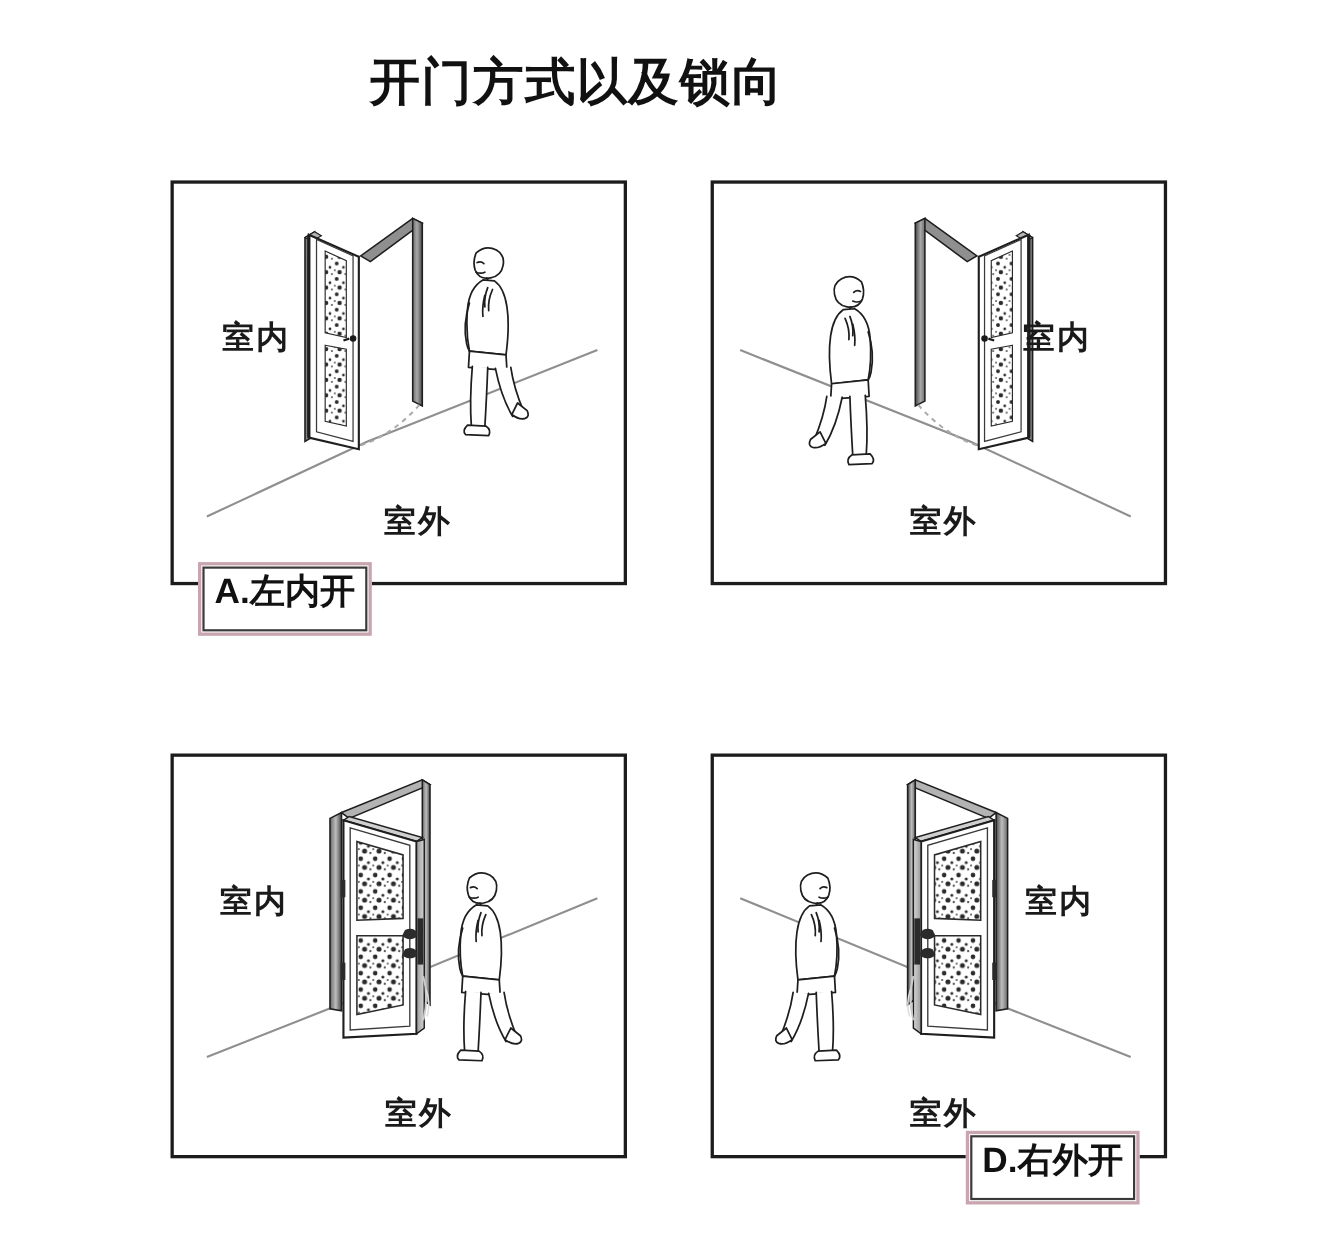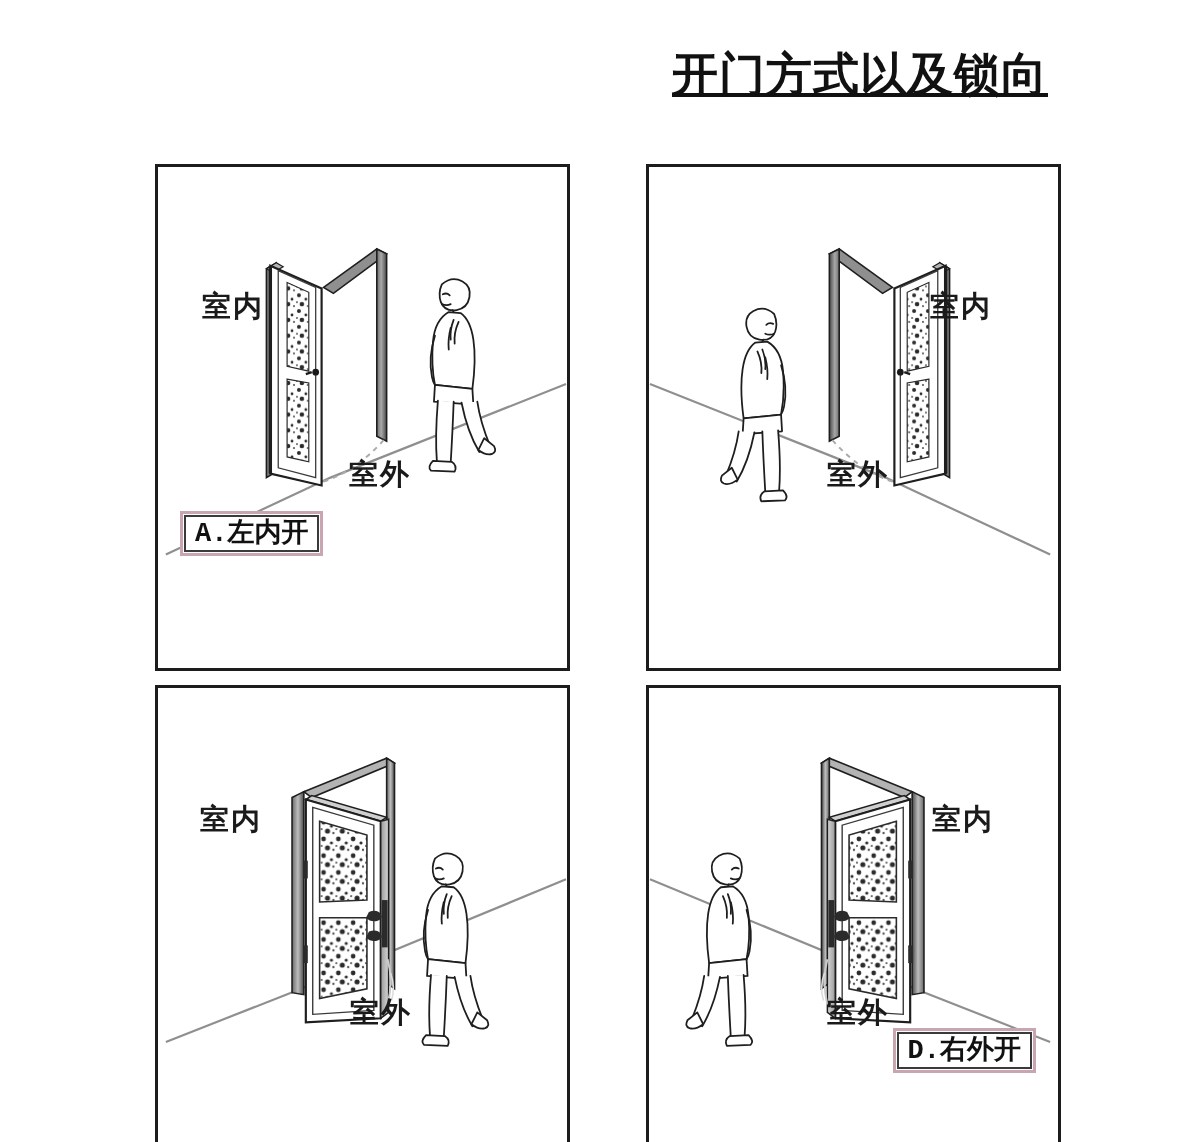--- a/index.html
+++ b/index.html
@@ -14,41 +14,40 @@
     font-family: "DejaVu Sans", "Liberation Sans", sans-serif;
     overflow: hidden;
   }
 
   
   .page-title {
     position: absolute;
     top: 44px;
     left: 0;
     width: 1048px;
-    text-align: right;
+    text-align: center;
     font-size: 46px;
     font-weight: 700;
     letter-spacing: 1px;
     color: #111111;
     font-family: "DejaVu Sans", "Liberation Sans", sans-serif;
-    text-decoration: underline;
   }
 
   
   .panel-grid {
     position: absolute;
     top: 164px;
     left: 155px;
     width: 910px;
     height: 940px;
   }
   .panel {
     position: absolute;
     width: 415px;
-    height: 507px;
+    height: 368px;
     border: 3px solid #1c1c1c;
     background: #ffffff;
     box-sizing: border-box;
   }
   .panel-a { left: 0px;   top: 0px;   }
   .panel-b { left: 491px; top: 0px;   }
   .panel-c { left: 0px;   top: 521px; }
   .panel-d { left: 491px; top: 521px; }
 
   .panel svg { display: block; width: 100%; height: 100%; }
@@ -66,28 +65,28 @@
 
   
   .caption-box {
     position: absolute;
     border: 3px solid #c9a5b0;
     background: #ffffff;
     padding: 1px;
   }
   .caption-inner {
     border: 2px solid #3a3a3a;
-    padding: 2px 9px 0 9px;
-    font-size: 27px;
+    padding: 2px 9px 16px 9px;
+    font-size: 32px;
     font-weight: 700;
     color: #111111;
     letter-spacing: 0px;
     white-space: nowrap;
     line-height: 1.15;
-    font-family: Liberation Mono, monospace;
+    font-family: Liberation Sans, sans-serif;
   }
 </style>
 </head>
 <body>
 
 <div class="page-title">开门方式以及锁向</div>
 
 <div class="panel-grid">
 
   <div class="panel panel-a">

